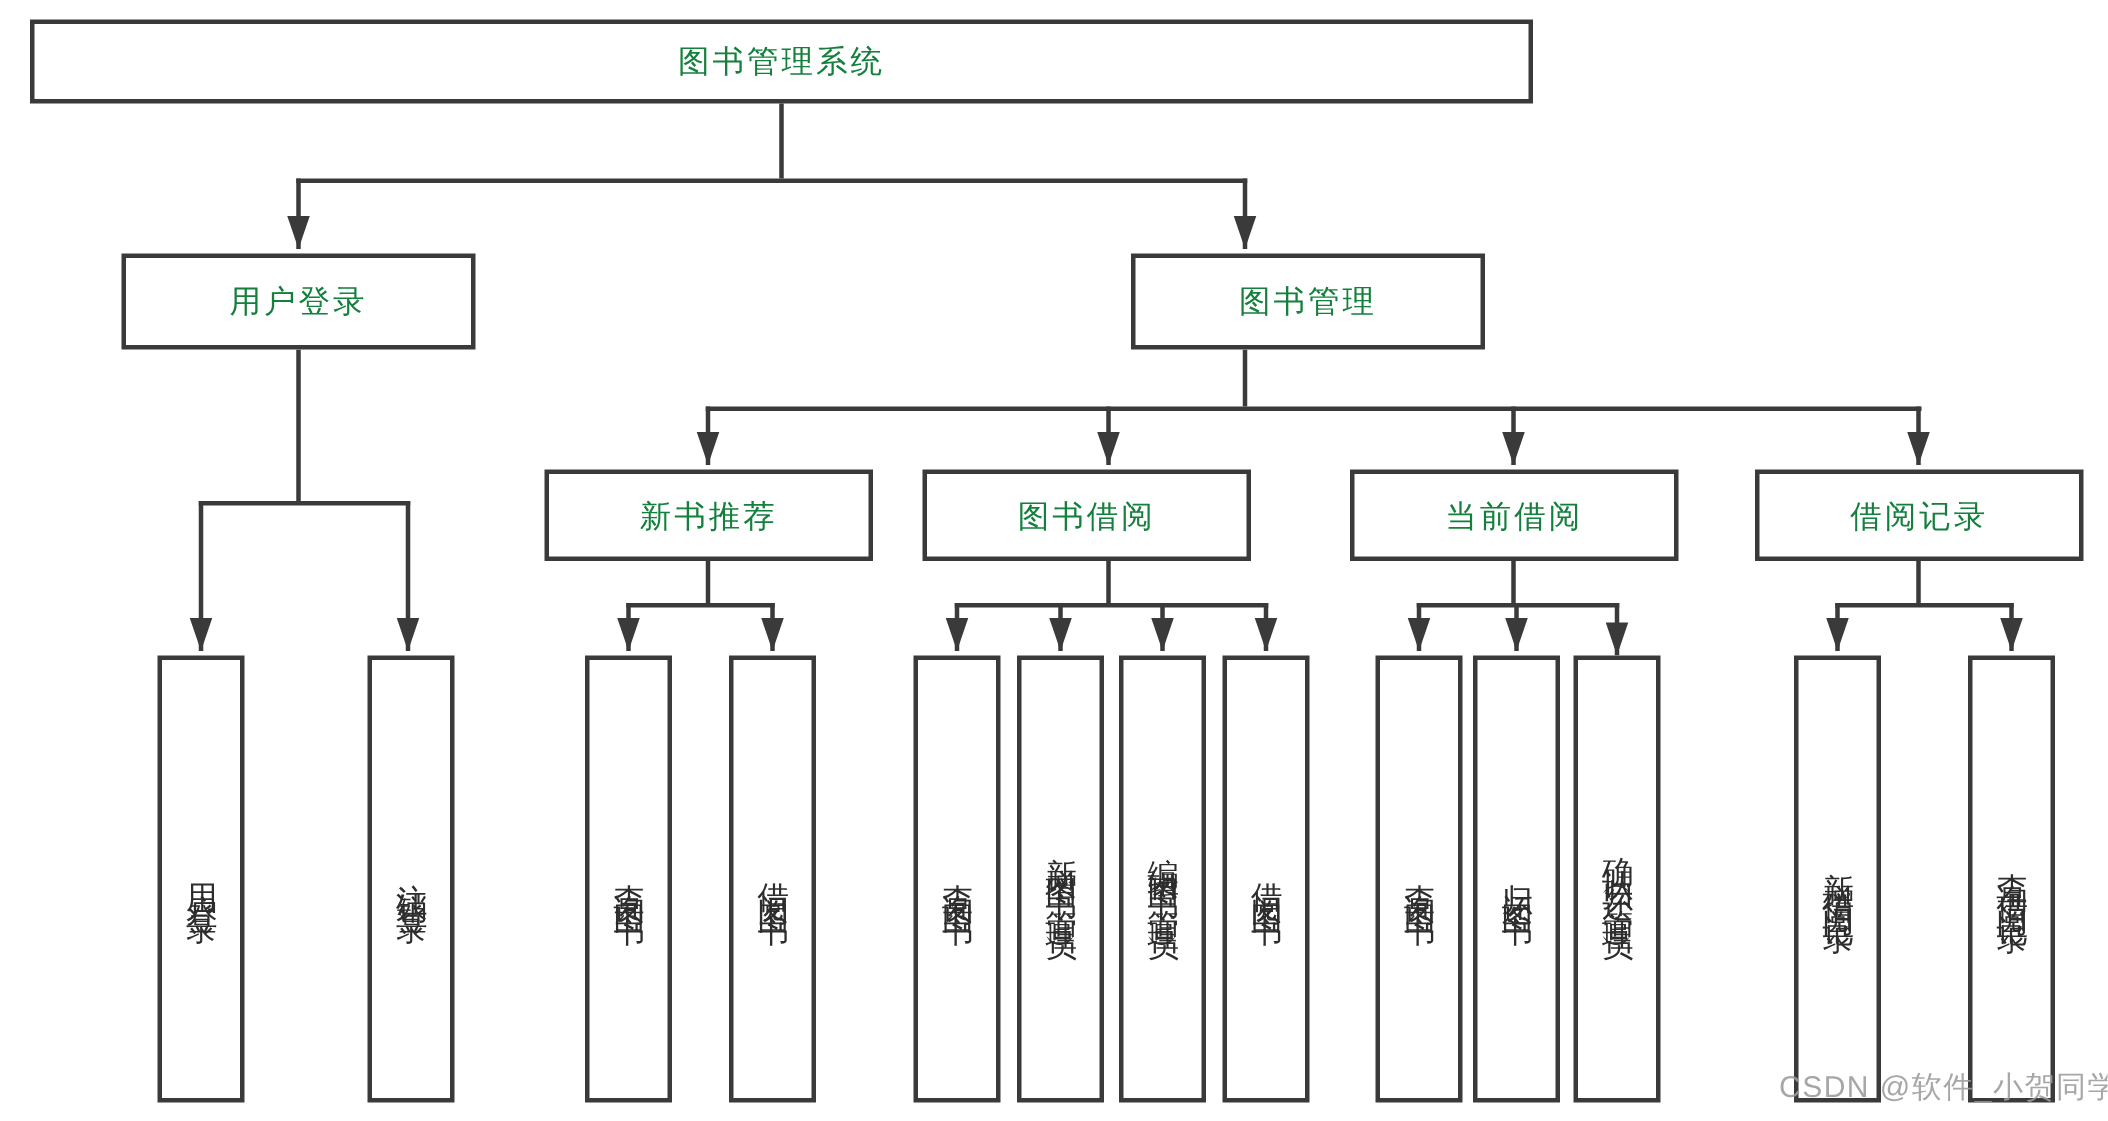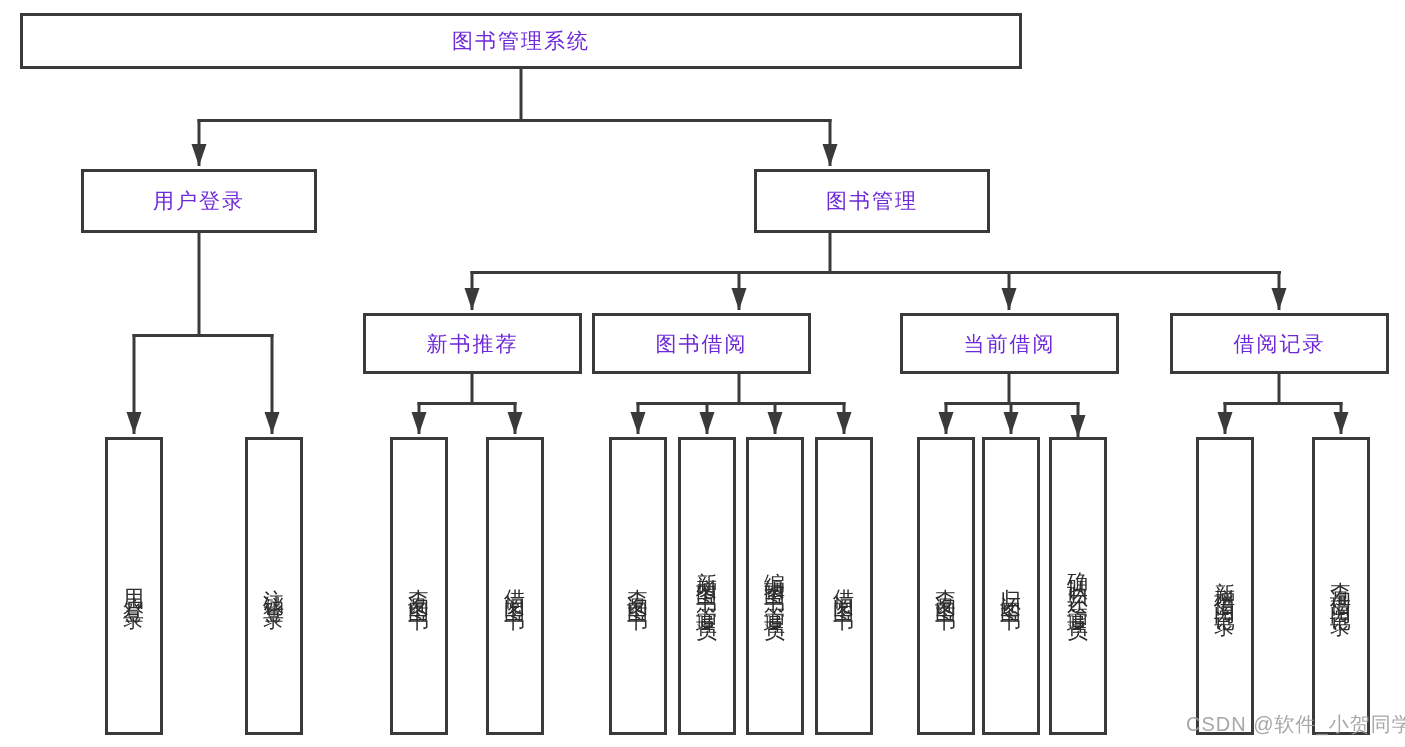--- a/index.html
+++ b/index.html
@@ -23,21 +23,21 @@
     border: 3px solid #3a3a3a;
     display: flex;
     align-items: center;
     justify-content: center;
     z-index: 2;
     color: #2d2d2d;
   }
   .hlabel {
     font-size: 21px;
     letter-spacing: 2px;
-    color: #6d28d9;
+    color: #15803d;
     white-space: nowrap;
   }
   .root-box   { left: 20px;  top: 13px;  width: 1002px; height: 56px; }
   .lvl2-box   { top: 169px; width: 236px; height: 64px; }
   .lvl3-box   { top: 313px; width: 219px; height: 61px; }
   .vbox       { top: 437px; width: 58px;  height: 298px; }
   .vtext {
     writing-mode: vertical-rl;
     text-orientation: mixed;
     font-size: 21px;
@@ -119,21 +119,21 @@
   <div class="box lvl2-box" style="left:81px">
     <span class="hlabel">用户登录</span>
   </div>
   <div class="box lvl2-box" style="left:754px">
     <span class="hlabel">图书管理</span>
   </div>
 
   <div class="box lvl3-box" style="left:363px">
     <span class="hlabel">新书推荐</span>
   </div>
-  <div class="box lvl3-box" style="left:592px">
+  <div class="box lvl3-box" style="left:615px">
     <span class="hlabel">图书借阅</span>
   </div>
   <div class="box lvl3-box" style="left:900px">
     <span class="hlabel">当前借阅</span>
   </div>
   <div class="box lvl3-box" style="left:1170px">
     <span class="hlabel">借阅记录</span>
   </div>
 
   <div class="box vbox" style="left:105px">

